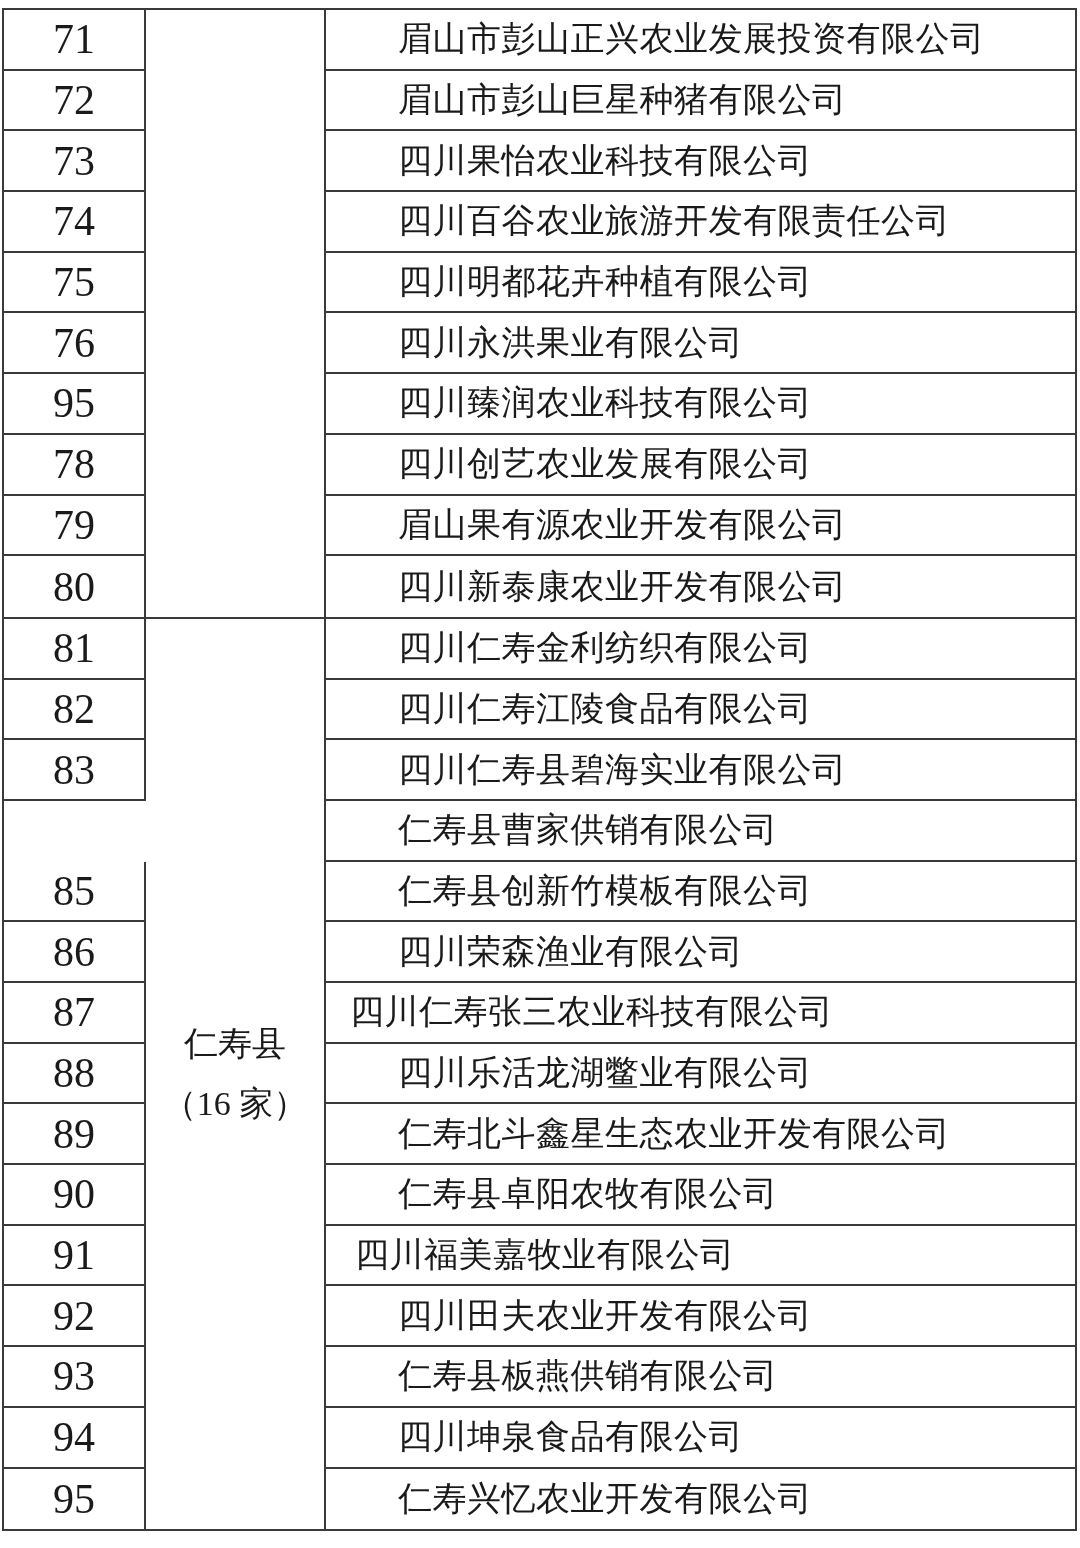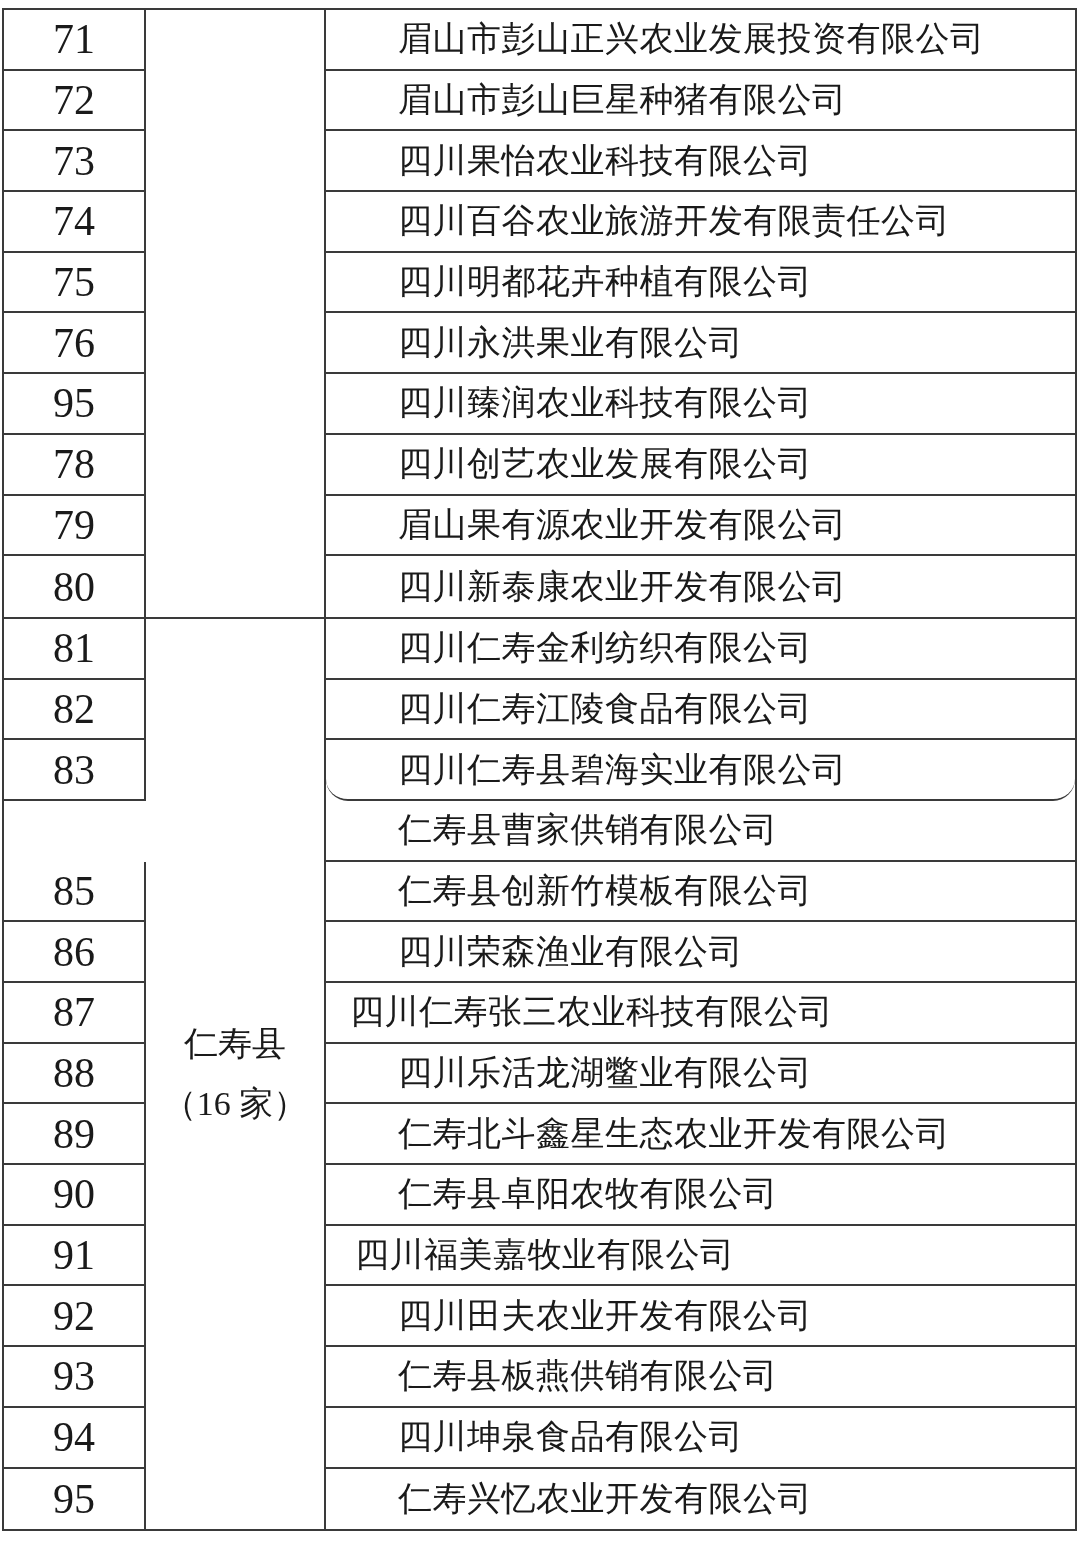--- a/index.html
+++ b/index.html
@@ -74,21 +74,21 @@
     <div class="group">
       <div class="cell county" style="grid-row: 1 / span 15;">
         <div>仁寿县</div>
         <div>（16 家）</div>
       </div>
       <div class="cell no" style="grid-row: 1;">81</div>
       <div class="cell company" style="grid-row: 1;">四川仁寿金利纺织有限公司</div>
       <div class="cell no" style="grid-row: 2;">82</div>
       <div class="cell company" style="grid-row: 2;">四川仁寿江陵食品有限公司</div>
       <div class="cell no" style="grid-row: 3;">83</div>
-      <div class="cell company" style="grid-row: 3; border-radius: 22px;">四川仁寿县碧海实业有限公司</div>
+      <div class="cell company" style="grid-row: 3;">四川仁寿县碧海实业有限公司</div>
       <div class="cell company" style="grid-row: 4;">仁寿县曹家供销有限公司</div>
       <div class="cell no" style="grid-row: 5;">85</div>
       <div class="cell company" style="grid-row: 5;">仁寿县创新竹模板有限公司</div>
       <div class="cell no" style="grid-row: 6;">86</div>
       <div class="cell company" style="grid-row: 6;">四川荣森渔业有限公司</div>
       <div class="cell no" style="grid-row: 7;">87</div>
       <div class="cell company" style="grid-row: 7; padding-left: 24px;">四川仁寿张三农业科技有限公司</div>
       <div class="cell no" style="grid-row: 8; text-align: right;">88</div>
       <div class="cell company" style="grid-row: 8;">四川乐活龙湖鳖业有限公司</div>
       <div class="cell no" style="grid-row: 9;">89</div>

